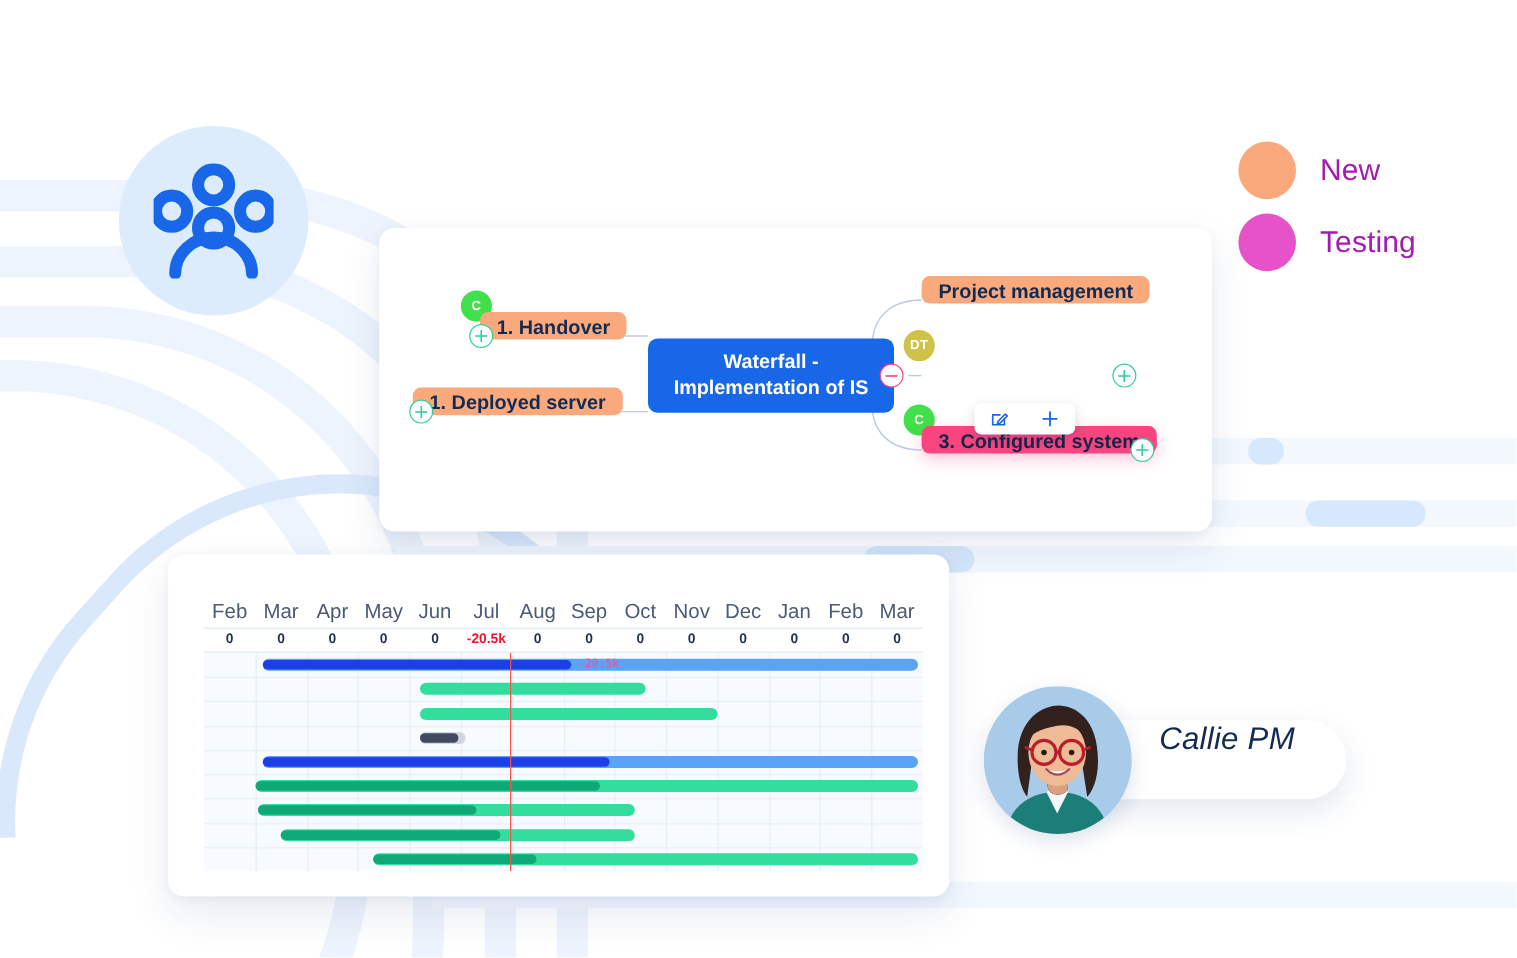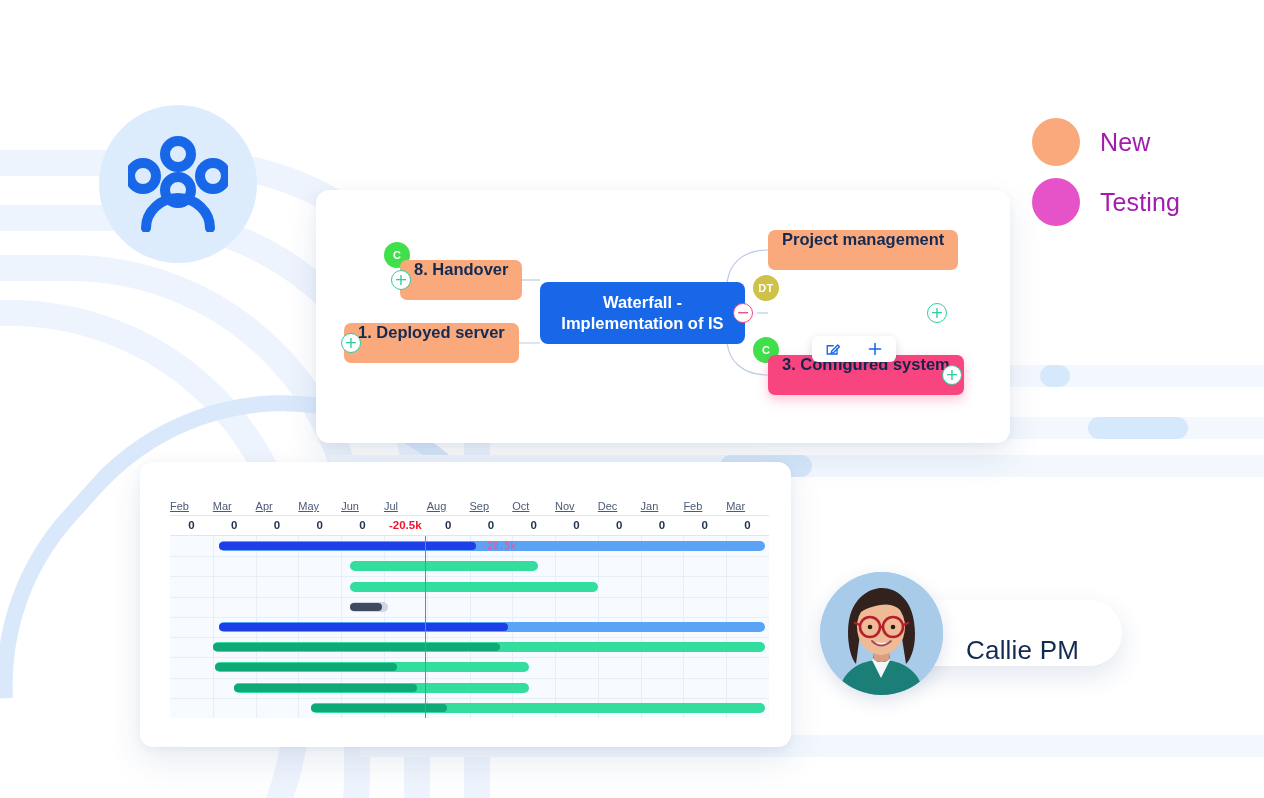--- a/index.html
+++ b/index.html
@@ -120,28 +120,28 @@
   }
   .mm-svg {
     position: absolute;
     left: 0; top: 0;
     width: 694px; height: 253px;
   }
 
   .node {
     position: absolute;
     display: flex;
-    align-items: flex-start;
+    align-items: flex-end;
     border-radius: 7px;
     font-weight: bold;
     color: #132a52;
     font-size: 16.5px;
     white-space: nowrap;
     padding: 0 14px;
-    height: 40px;
+    height: 23px;
   }
   .node.new      { background: #f9a97c; }
   .node.progress { background: #f9457f; color: #14254a; box-shadow: 0 5px 12px rgba(249,69,127,0.30); }
   .node.central {
     background: #1767e8;
     color: #ffffff;
     height: 62px;
     border-radius: 8px;
     flex-direction: column;
     justify-content: center;
@@ -217,25 +217,24 @@
     width: 599px;
     height: 224px;
   }
   .g-head {
     display: flex;
     width: 599px;
     border-bottom: 1px solid #dfe7f2;
   }
   .g-head-cell {
     flex: 1 1 0;
-    text-align: left;
-    font-size: 11px;
+    text-align: center;
+    font-size: 17px;
     color: #4c5a76;
     padding-bottom: 3px;
-    text-decoration: underline;
   }
   .g-vals {
     display: flex;
     width: 599px;
     border-bottom: 1px solid #dfe7f2;
     padding: 3px 0 4px;
   }
   .g-val-cell {
     flex: 1 1 0;
     text-align: center;
@@ -303,22 +302,23 @@
   .avatar-chip {
     position: absolute;
     left: 880px;
     top: 600px;
     height: 66px;
     min-width: 242px;
     background: #ffffff;
     border-radius: 33px;
     box-shadow: 0 10px 26px rgba(24,60,120,0.12);
     display: flex;
-    align-items: flex-end;
+    align-items: flex-start;
     padding-left: 86px;
+    font-style: italic;
   }
   .avatar-chip .chip-name {
     font-size: 26px;
     color: #132a52;
     letter-spacing: 0.2px;
   }
   .avatar-photo {
     position: absolute;
     left: 820px;
     top: 572px;
@@ -380,21 +380,21 @@
       <path d="M148 153 L224 153" stroke="#b9cbe4" stroke-width="1.2" fill="none"></path>
       <path d="M429 123 C 405 123 398 60 452 60" stroke="#b9cbe4" stroke-width="1.2" fill="none"></path>
       <path d="M441 123 L452 123" stroke="#b9cbe4" stroke-width="1.2" fill="none"></path>
       <path d="M429 123 C 405 123 398 185 452 185" stroke="#b9cbe4" stroke-width="1.2" fill="none"></path>
     </svg>
 
     <div class="av green" style="left:68px; top:52px;">
       <span>C</span>
     </div>
     <div class="node new n-handover">
-      <span>8. Handover</span>
+      <span>1. Handover</span>
     </div>
     <div class="ctl" style="left:75px; top:80px;">
       <span>+</span>
     </div>
 
     <div class="node new n-deployed">
       <span>1. Deployed server</span>
     </div>
     <div class="ctl" style="left:25px; top:143px;">
       <span>+</span>

